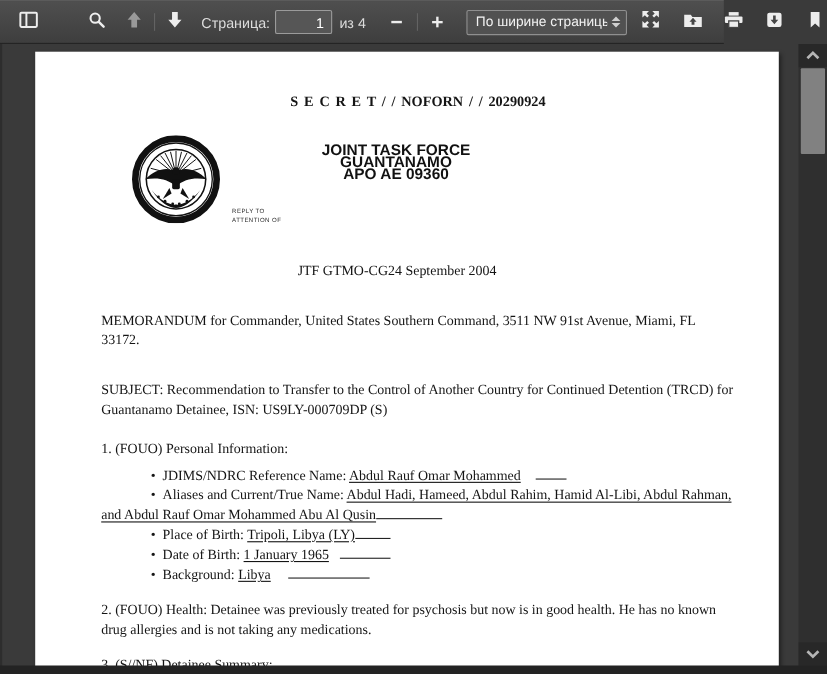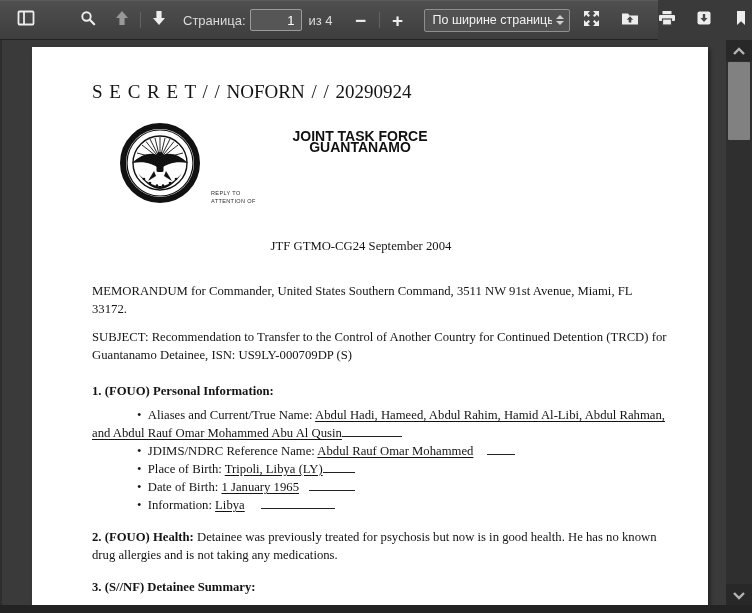--- a/index.html
+++ b/index.html
@@ -42,40 +42,40 @@
   .viewer { position:absolute; top:40px; left:0; width:752px; height:573px;
             background:#3a3a3a; border-left:2px solid #2d2d2d; overflow:hidden; }
 
   .pdf-page {
     position:absolute; left:30px; top:7px; width:676px; height:640px;
     background:#ffffff; box-shadow:2px 2px 4px rgba(0,0,0,.45);
     color:#141414; font-family:"Liberation Serif", serif; font-size:12.7px;
     line-height:18px; padding:0 40px 0 60px;
   }
 
-  .classification { font-weight:normal; font-size:19px;
+  .classification { text-align:center; font-weight:bold; font-size:13px;
                     margin-top:36px; word-spacing:2px; }
 
   .seal-row { position:relative; height:88px; margin-top:22px; }
   .seal { position:absolute; left:28px; top:0; }
   .reply-to { position:absolute; left:119px; bottom:6px; width:60px;
               font-family:"Liberation Sans",sans-serif; font-size:5.5px;
               line-height:8px; color:#2b2b2b; letter-spacing:.4px; }
   .letterhead { position:absolute; left:168px; top:8px; width:200px;
                 text-align:center; font-family:"Liberation Sans",sans-serif;
                 color:#111; }
   .lh-dept { font-size:12px; font-weight:bold; letter-spacing:.2px; }
   .lh-sub  { font-size:14px; font-weight:bold; line-height:11px; }
 
   .office-row { display:flex; justify-content:center; margin-top:26px; }
   .office-row .date { margin-right:38px; }
 
   .para { margin-top:27px; }
-  .subject { margin-top:10px; }
-  .sec-heading { font-weight:bold; margin-top:18px; }
+  .subject { margin-top:27px; }
+  .sec-heading { font-weight:normal; margin-top:18px; }
   .bullets { margin-top:6px; }
   .bullet-line { text-indent:45px; }
   .uv { text-decoration:underline; text-underline-offset:2px; }
   .blank { display:inline-block; border-bottom:1px solid #222; height:13px;
            vertical-align:baseline; }
   .health { margin-top:14px; }
   .sec3 { margin-top:14px; }
   .clipped-line { margin-top:5px; height:9px; overflow:hidden; text-indent:47px; }
 
   
@@ -237,49 +237,50 @@
             <circle cx="50" cy="60" r="1.3" fill="#111"></circle>
               <circle cx="56" cy="56" r="1.3" fill="#111"></circle>
           </svg>
         </span>
         <span class="reply-to">
           <span>REPLY TO</span><br>
           <span>ATTENTION OF</span>
         </span>
         <span class="letterhead">
           <div class="lh-sub">JOINT TASK FORCE GUANTANAMO</div>
+          <div class="lh-sub">APO AE 09360</div>
         </span>
       </div>
 
       <div class="office-row">
         <span>JTF GTMO-CG</span>
         <span class="date">24 September 2004</span>
       </div>
 
       <div class="para">MEMORANDUM for Commander, United States Southern Command, 3511 NW 91st Avenue, Miami, FL 33172.</div>
 
       <div class="para subject">SUBJECT:  Recommendation to Transfer to the Control of Another Country for Continued Detention (TRCD) for Guantanamo Detainee, ISN: US9LY-000709DP (S)</div>
 
       <div class="sec-heading">1.  (FOUO) Personal Information:</div>
 
       <div class="bullets">
         <div class="bullet-line">
+          <span>•</span>&nbsp;&nbsp;<span>JDIMS/NDRC Reference Name:  </span><span class="uv">Abdul Rauf Omar Mohammed</span><span class="blank" style="width:28px;margin-left:14px"></span>
+        </div>
+        <div class="bullet-line">
           <span>•</span>&nbsp;&nbsp;<span>Aliases and Current/True Name:  </span><span class="uv">Abdul Hadi, Hameed, Abdul Rahim, Hamid Al-Libi, Abdul Rahman, and Abdul Rauf Omar Mohammed Abu Al Qusin</span><span class="blank" style="width:60px"></span>
         </div>
         <div class="bullet-line">
-          <span>•</span>&nbsp;&nbsp;<span>JDIMS/NDRC Reference Name:  </span><span class="uv">Abdul Rauf Omar Mohammed</span><span class="blank" style="width:28px;margin-left:14px"></span>
-        </div>
-        <div class="bullet-line">
           <span>•</span>&nbsp;&nbsp;<span>Place of Birth:  </span><span class="uv">Tripoli, Libya (LY)</span><span class="blank" style="width:32px"></span>
         </div>
         <div class="bullet-line">
           <span>•</span>&nbsp;&nbsp;<span>Date of Birth:  </span><span class="uv">1 January 1965</span><span class="blank" style="width:46px;margin-left:10px"></span>
         </div>
         <div class="bullet-line">
-          <span>•</span>&nbsp;&nbsp;<span>Information:  </span><span class="uv">Libya</span><span class="blank" style="width:74px;margin-left:16px"></span>
+          <span>•</span>&nbsp;&nbsp;<span>Background:  </span><span class="uv">Libya</span><span class="blank" style="width:74px;margin-left:16px"></span>
         </div>
       </div>
 
       <div class="health">
         <span class="sec-heading" style="margin:0">2.  (FOUO) Health:</span><span>  Detainee was previously treated for psychosis but now is in good health. He has no known drug allergies and is not taking any medications.</span>
       </div>
 
       <div class="sec-heading sec3">3.  (S//NF) Detainee Summary:</div>
 
       <div class="clipped-line">(S) Background and Capture Data: Libyan authorities noted the following background</div>

